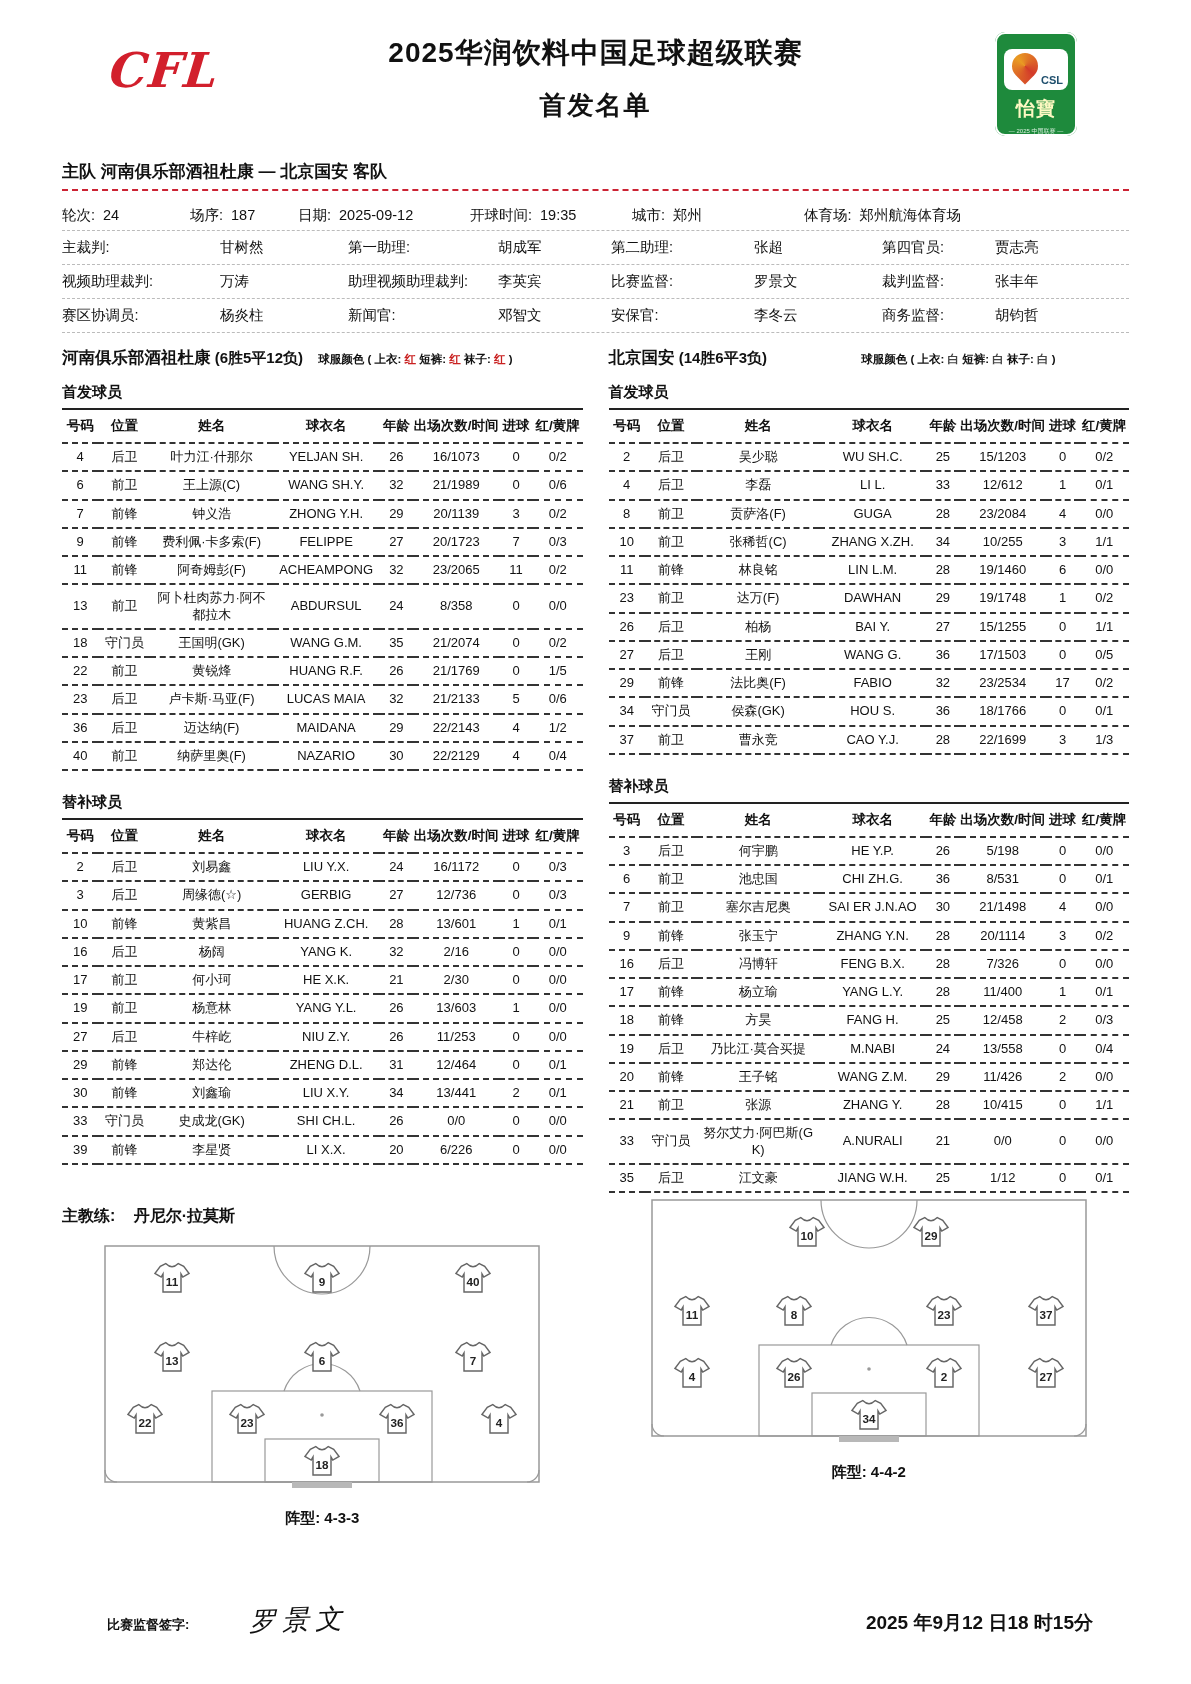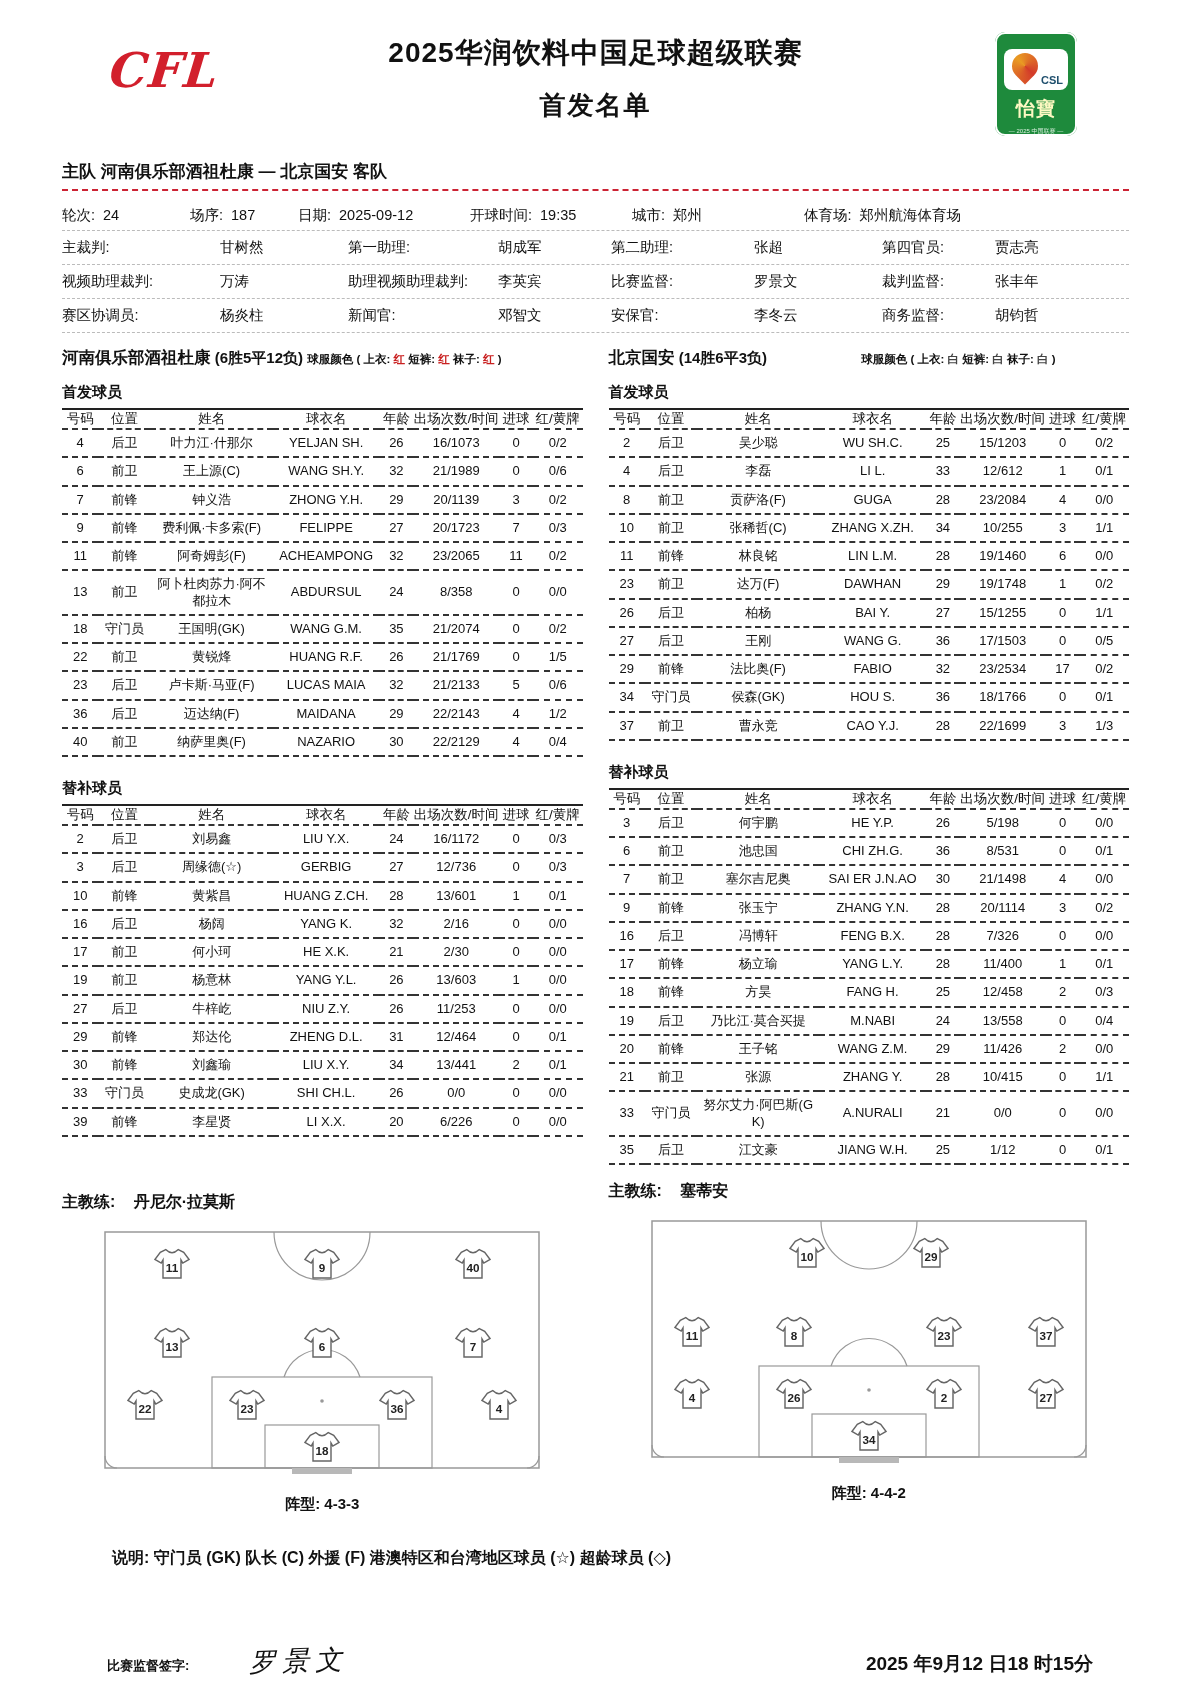--- a/index.html
+++ b/index.html
@@ -35,24 +35,24 @@
   .info-row .pair .l{margin-right:8px;}
   .grid-officials{display:grid;grid-template-columns:158px 128px 150px 113px 143px 128px 113px auto;
     font-size:14.5px;row-gap:0;}
   .grid-officials >span{padding:7px 0;white-space:nowrap;}
   .off-row-border{border-bottom:1px dashed #bbb;}
   
   .cols{display:grid;grid-template-columns:1fr 1fr;column-gap:26px;margin-top:10px;}
   .team-head{font-size:15px;margin-top:4px;white-space:nowrap;}
   .team-head .tname{font-size:16.5px;font-weight:bold;}
   .team-head .rec{font-size:15px;font-weight:bold;}
-  .team-head .kit{font-size:11.5px;font-weight:bold;margin-left:0;}
+  .team-head .kit{font-size:11.5px;font-weight:bold;margin-left:11px;}
   .sec-label{font-size:15px;font-weight:bold;margin:14px 0 6px 0;}
   table.roster{width:100%;border-collapse:collapse;table-layout:fixed;border-top:2px solid #222;}
-  table.roster th{font-size:13.5px;font-weight:normal;padding:0 0;border-bottom:2px dashed #333;white-space:nowrap;}
+  table.roster th{font-size:13.5px;font-weight:bold;padding:7px 0;border-bottom:2px dashed #333;white-space:nowrap;}
   table.roster td{font-size:13px;text-align:center;padding:5px 1px;border-bottom:2px dashed #333;line-height:1.25;word-break:break-all;}
   .bench-wrap{min-height:372px;}
   
   .coach-line{font-size:16px;font-weight:bold;margin:16px 0 16px 0;}
   .coach-line .cname{margin-left:14px;}
   .pitch{position:relative;width:442px;height:248px;margin:4px auto 0 auto;}
   .pitch svg.field{position:absolute;left:0;top:0;}
   .jersey{position:absolute;width:36px;height:34px;transform:translate(-50%,-50%);text-align:center;}
   .jersey svg{display:block;}
   .formation{font-size:15px;font-weight:bold;text-align:center;margin-top:18px;}
@@ -802,24 +802,20 @@
                 <td>江文豪</td>
                 <td>JIANG W.H.</td>
                 <td>25</td>
                 <td>1/12</td>
                 <td>0</td>
                 <td>0/1</td>
               </tr>
             </tbody>
           </table>
       </div>
-      <div class="coach-line">
-        <span>主教练:</span>
-        <span class="cname">塞蒂安</span>
-      </div>
       <div class="pitch">
           <svg class="field" width="442" height="248" viewBox="0 0 442 248">
             <rect x="4" y="3" width="434" height="236" fill="none" stroke="#999" stroke-width="1.5"></rect>
             <path d="M173 3 A 48 48 0 0 0 269 3" fill="none" stroke="#999" stroke-width="1.2"></path>
             <rect x="111" y="148" width="220" height="91" fill="none" stroke="#999" stroke-width="1.2"></rect>
             <rect x="164" y="196" width="114" height="43" fill="none" stroke="#999" stroke-width="1.2"></rect>
             <path d="M183 148 A 40 40 0 0 1 259 148" fill="none" stroke="#999" stroke-width="1.2"></path>
             <circle cx="221" cy="172" r="1.8" fill="#999"></circle>
             <path d="M4 227 A 12 12 0 0 0 16 239" fill="none" stroke="#999" stroke-width="1.2"></path>
             <path d="M438 227 A 12 12 0 0 1 426 239" fill="none" stroke="#999" stroke-width="1.2"></path>
@@ -889,21 +885,20 @@
             <svg width="36" height="34" viewBox="0 0 40 36">
               <path d="M13 2 L7 5 L1 13 L8 17 L10 13.5 L10 33.5 L30 33.5 L30 13.5 L32 17 L39 13 L33 5 L27 2 Q20 9 13 2 Z" fill="#fff" stroke="#666" stroke-width="1.6"></path>
               <text x="20" y="27" text-anchor="middle" font-size="13" font-weight="bold" fill="#222" font-family="Liberation Sans, sans-serif">34</text>
             </svg>
           </div>
         </div>
       <div class="formation">阵型: 4-4-2</div>
     </div>
   </div>
 
-  <div class="legend">说明: 守门员 (GK) 队长 (C) 外援 (F) 港澳特区和台湾地区球员 (☆) 超龄球员 (◇)</div>
 
   <div class="sign-row">
     <span class="sign-label">比赛监督签字:</span>
     <span class="sign-name">罗景文</span>
     <span class="sign-date">2025 年9月12 日18 时15分</span>
   </div>
 
 </div>
 
 </body></html>

